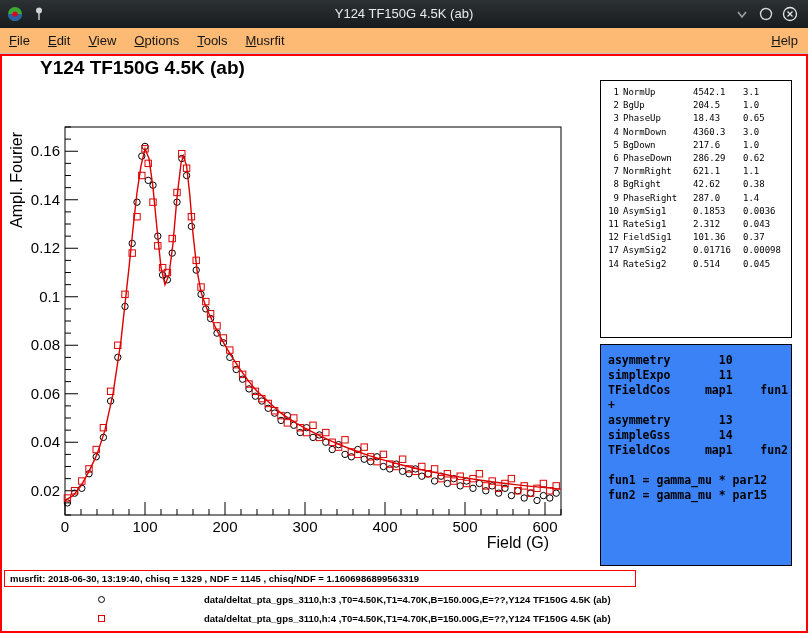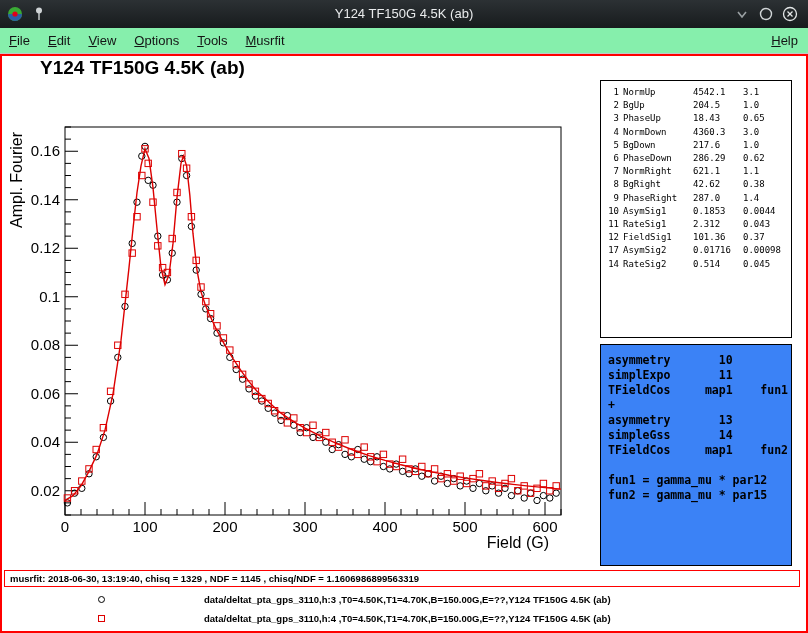--- a/index.html
+++ b/index.html
@@ -17,21 +17,21 @@
     text-align:center;color:#e9ebec;font-size:13px;
   }
   .tb-icon{position:absolute;top:6px;width:16px;height:16px;}
   .tb-app{left:7px;}
   .tb-pin{left:31px;}
   .tb-btn{position:absolute;top:6px;width:16px;height:16px;cursor:pointer;}
   .tb-b1{right:58px;} .tb-b2{right:34px;} .tb-b3{right:10px;}
   
   .menubar{
     position:absolute;top:28px;left:0;width:808px;height:26px;
-    background:#86efac;border-bottom:1px solid #c3c7c9;
+    background:#fdba74;border-bottom:1px solid #c3c7c9;
     display:flex;align-items:flex-start;font-size:13px;color:#141414;box-sizing:border-box;
   }
   .menu-item{padding:0 9px;line-height:25px;}
   .menu-help{margin-left:auto;padding:0 10px;line-height:25px;}
   
   .client{
     position:absolute;top:54px;left:0;width:804px;height:575px;
     background:#ffffff;border:2px solid #ff0000;
   }
   .plot-title{
@@ -51,21 +51,21 @@
     position:absolute;left:598px;top:288px;width:192px;height:222px;
     border:1px solid #000;background:#3b82f6;box-sizing:border-box;
   }
   .theory-box pre{
     margin:8px 0 0 7px;
     font-family:"DejaVu Sans Mono",monospace;font-weight:bold;
     font-size:11.5px;line-height:15px;color:#000;
   }
   
   .status-strip{
-    position:absolute;left:2px;top:514px;width:796px;height:17px;
+    position:absolute;left:2px;top:514px;width:632px;height:17px;
     border:1px solid #ff0000;background:#fff;box-sizing:border-box;
     font-size:9.5px;font-weight:bold;line-height:15px;padding-left:5px;color:#000;
     white-space:nowrap;
   }
   .legend-row{position:absolute;left:0;width:100%;height:16px;}
   .legend-marker{
     position:absolute;left:96px;top:3px;width:7px;height:7px;
     border:1px solid #000;background:transparent;box-sizing:border-box;
   }
   .legend-marker.circle{border-radius:50%;}
@@ -441,21 +441,21 @@
         <div class="stat-row">
           <span class="stat-n">9</span>
           <span class="stat-name">PhaseRight</span>
           <span class="stat-val">287.0</span>
           <span class="stat-err">1.4</span>
         </div>
         <div class="stat-row">
           <span class="stat-n">10</span>
           <span class="stat-name">AsymSig1</span>
           <span class="stat-val">0.1853</span>
-          <span class="stat-err">0.0044</span>
+          <span class="stat-err">0.0036</span>
         </div>
         <div class="stat-row">
           <span class="stat-n">11</span>
           <span class="stat-name">RateSig1</span>
           <span class="stat-val">2.312</span>
           <span class="stat-err">0.043</span>
         </div>
         <div class="stat-row">
           <span class="stat-n">12</span>
           <span class="stat-name">FieldSig1</span>

